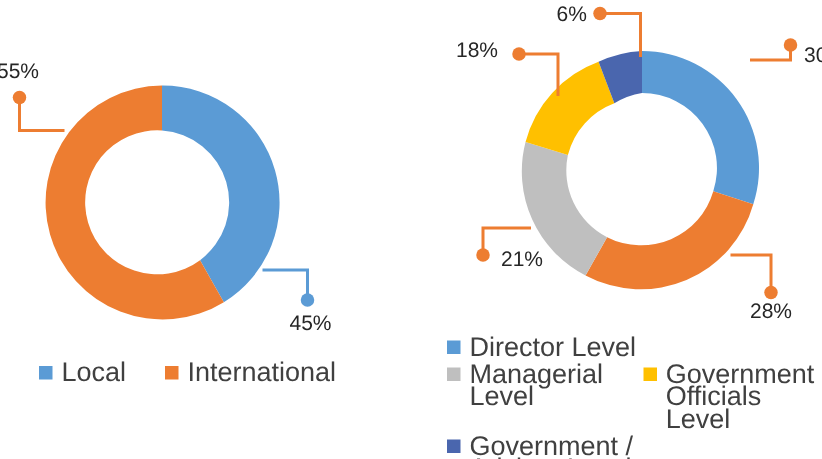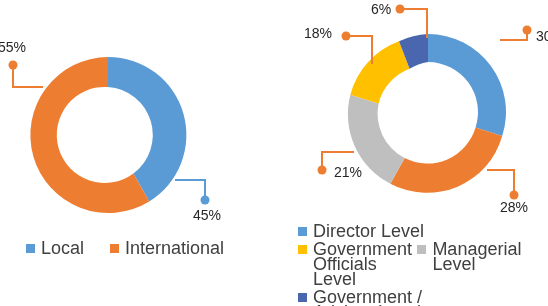--- a/index.html
+++ b/index.html
@@ -205,28 +205,28 @@
 
     <div class="legend" id="legend-right">
       <div class="legend-row">
         <div class="legend-col">
           <span class="swatch" style="background:#5B9BD5"></span>
           <span class="legend-label">Director Level</span>
         </div>
       </div>
       <div class="legend-row">
         <div class="legend-col">
+          <span class="swatch" style="background:#BFBFBF"></span>
+          <span class="legend-label">Managerial Level</span>
+        </div>
+        <div class="legend-col">
           <span class="swatch" style="background:#FFC000"></span>
           <span class="legend-label">Government
 Officials Level</span>
         </div>
-        <div class="legend-col">
-          <span class="swatch" style="background:#BFBFBF"></span>
-          <span class="legend-label">Managerial Level</span>
-        </div>
       </div>
       <div class="legend-row">
         <div class="legend-col">
           <span class="swatch" style="background:#4A66AE"></span>
           <span class="legend-label">Government /
 Advisor Level</span>
         </div>
       </div>
     </div>
   </div>

